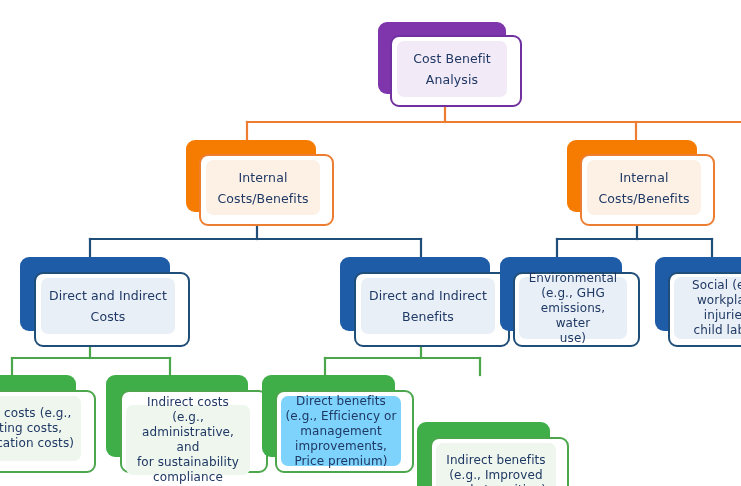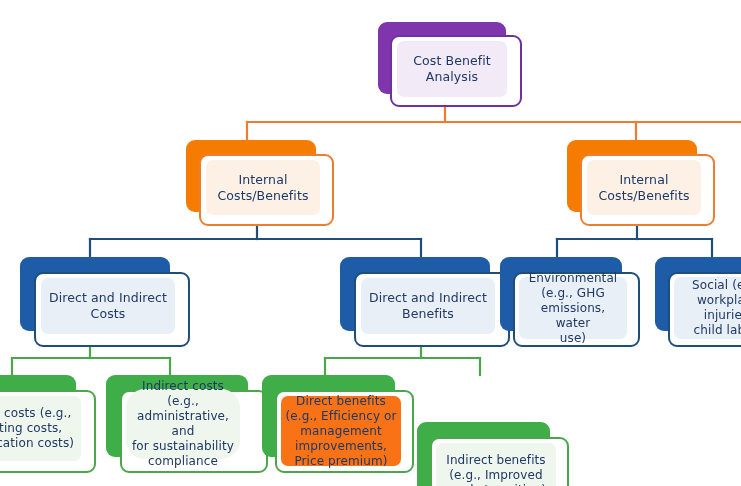--- a/index.html
+++ b/index.html
@@ -59,21 +59,21 @@
     display: flex;
     align-items: center;
     justify-content: center;
     box-sizing: border-box;
     padding: 2px 4px;
   }
   .node .label {
     text-align: center;
     color: #1f3864;
     font-size: 12.5px;
-    line-height: 16px;
+    line-height: 21px;
     letter-spacing: 0.1px;
     white-space: pre-line;
   }
   .node .label.small {
     font-size: 12px;
     line-height: 15px;
   }
 </style>
 </head>
 <body>
@@ -190,33 +190,33 @@
     <div class="inner" style="left:20px; top:21px; width:127px; height:65px; background:#eef6ed;">
       <span class="label small">Direct costs (e.g.,
 auditing costs,
 certification costs)</span>
     </div>
   </div>
 
   <div class="node" style="left:106px; top:375px; width:162px; height:100px;">
     <div class="shadow" style="left:0; top:0; width:142px; height:82px; background:#3fae49;"></div>
     <div class="card" style="left:14px; top:15px; width:148px; height:83px; border-color:#4ca64c;"></div>
-    <div class="inner" style="left:20px; top:14px; width:114px; height:70px; background:#eef6ed;border-radius:19px;">
+    <div class="inner" style="left:20px; top:30px; width:124px; height:70px; background:#eef6ed;">
       <span class="label small">Indirect costs
 (e.g.,
 administrative, and
 for sustainability
 compliance</span>
     </div>
   </div>
 
   <div class="node" style="left:262px; top:375px; width:152px; height:100px;">
     <div class="shadow" style="left:0; top:0; width:133px; height:82px; background:#3fae49;"></div>
     <div class="card" style="left:13px; top:15px; width:139px; height:83px; border-color:#4ca64c;"></div>
-    <div class="inner" style="left:19px; top:21px; width:120px; height:70px; background:#f97316;">
+    <div class="inner" style="left:19px; top:21px; width:120px; height:70px; background:#7dd3fc;">
       <span class="label small">Direct benefits
 (e.g., Efficiency or
 management
 improvements,
 Price premium)</span>
     </div>
   </div>
 
   <div class="node" style="left:417px; top:375px; width:152px; height:100px;margin-top:47px;">
     <div class="shadow" style="left:0; top:0; width:133px; height:82px; background:#3fae49;"></div>

